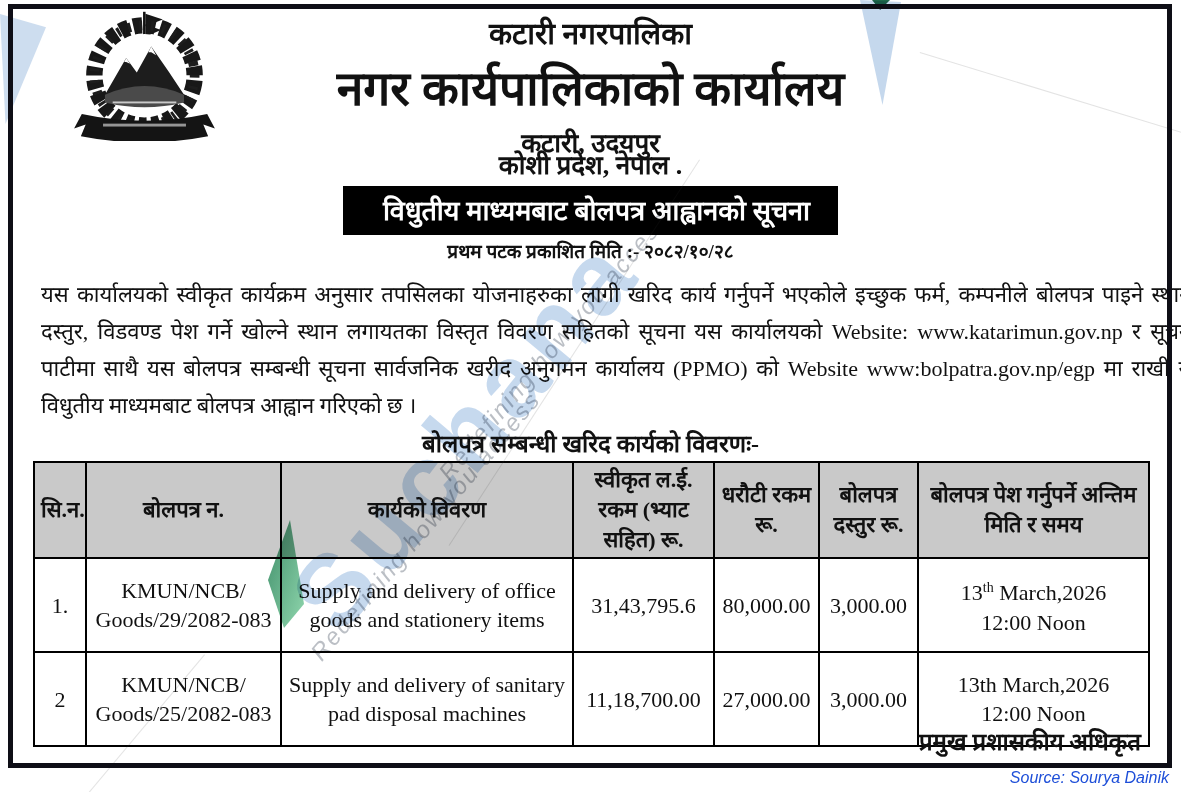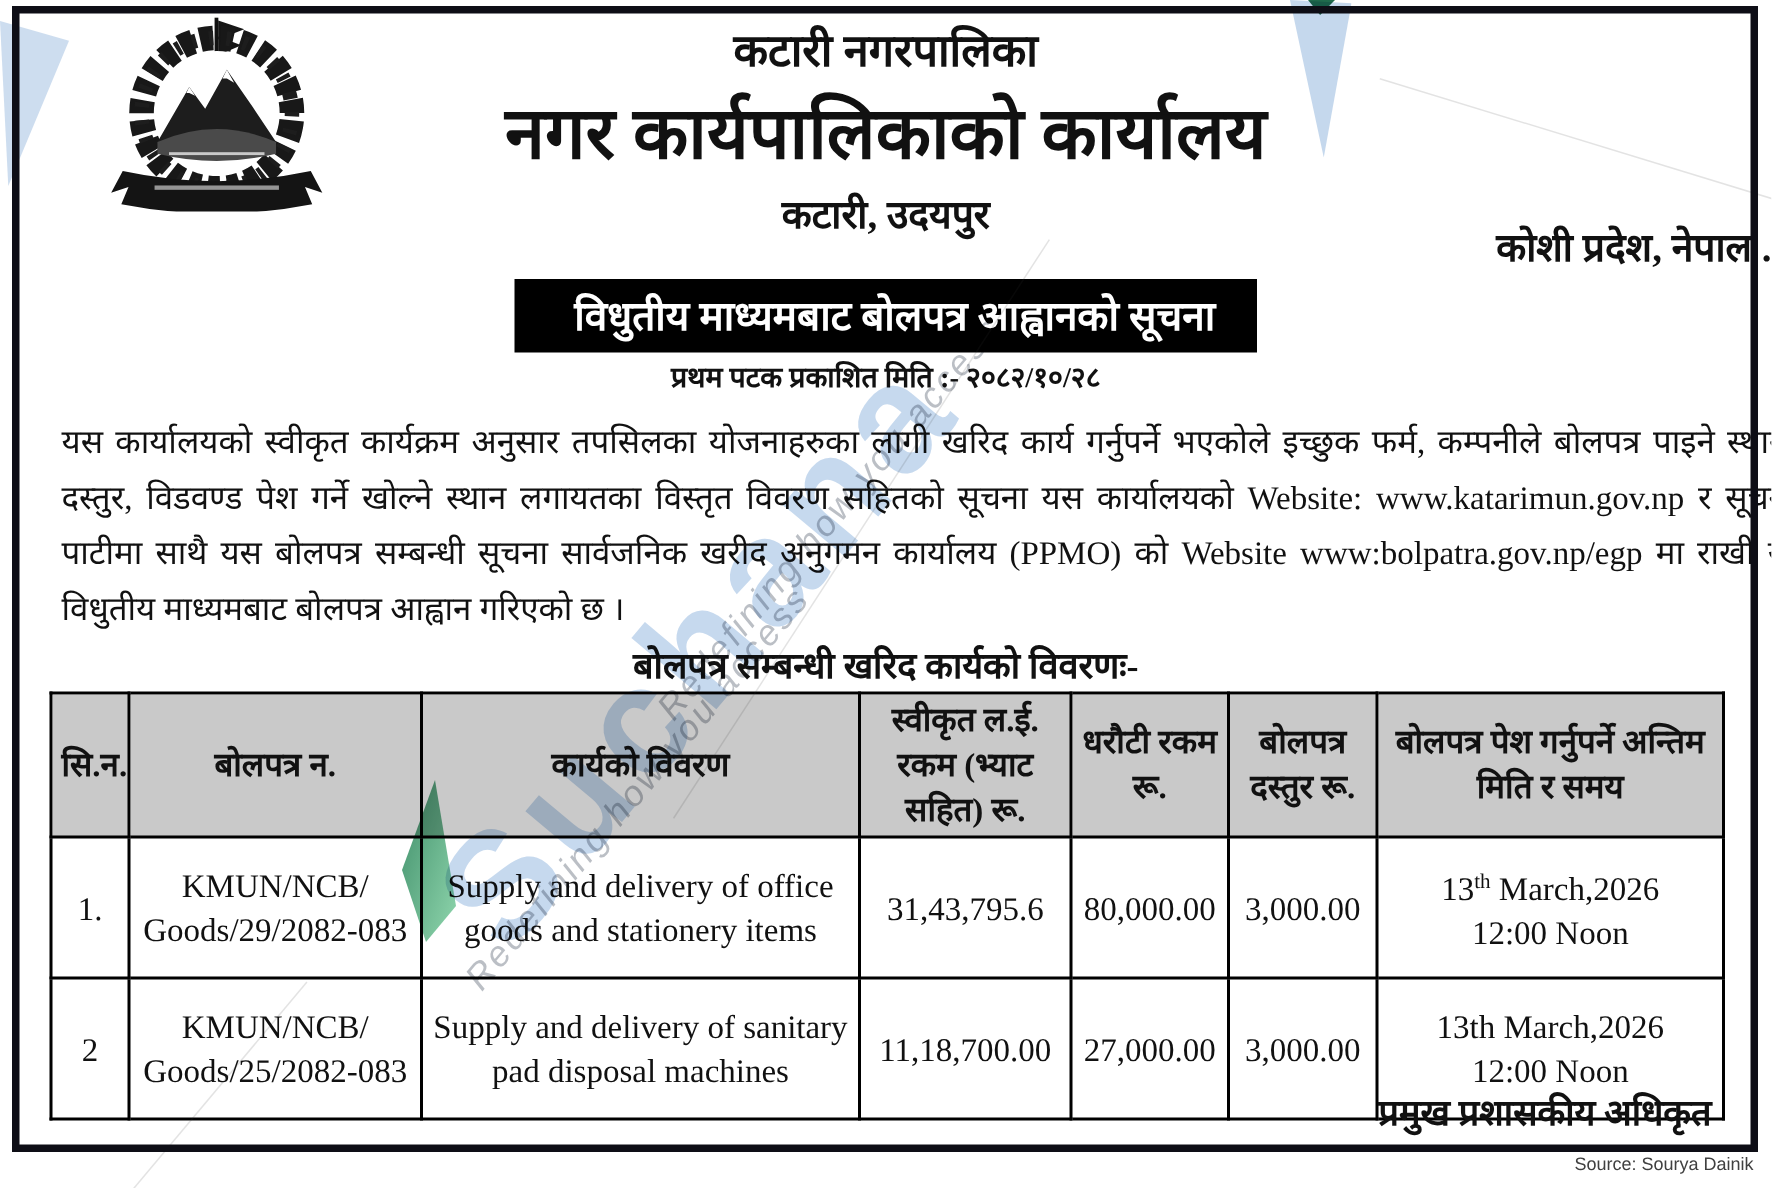--- a/index.html
+++ b/index.html
@@ -12,21 +12,21 @@
   
   .frame {
     position:absolute; left:8px; top:4px; right:9px; bottom:24px;
     border:5px solid #0e0e16; z-index:6; pointer-events:none;
   }
   .content { position:absolute; inset:0; z-index:2; }
   .center-line { position:absolute; left:0; width:100%; text-align:center; font-weight:bold; }
   .t1 { top:12px;  font-size:30px; }
   .t2 { top:54px;  font-size:48px; }
   .t3 { top:124px; font-size:26px; }
-  .t4 { top:146px; font-size:26px;text-align:right; }
+  .t4 { top:146px; font-size:26px; }
   .banner-wrap { position:absolute; top:186px; left:0; width:100%; text-align:center; }
   .banner {
     display:inline-block; background:#000; color:#fff;
     font-weight:bold; font-size:27px; padding:5px 28px 7px 40px;
   }
   .pubdate { top:238px; font-size:19px; }
   .body-text {
     position:absolute; top:276px; left:10px; width:1156px;
     font-size:22px; line-height:37px; text-align:justify;margin-left:31px;
   }
@@ -45,21 +45,21 @@
   table.notice tbody td { font-size:22px; height:88px; line-height:29px; }
   .desc { font-size:23px;border-radius:19px; }
   sup.ord { font-size:14px; }
   .signature {
     position:absolute; top:724px; right:40px;
     font-weight:bold; font-size:24px;
   }
   .source {
     position:absolute; top:769px; right:12px;
     font-family:"Liberation Sans","DejaVu Sans",sans-serif;
-    font-size:12px; color:#404040; z-index:7;
+    font-style:italic; font-size:16px; color:#1d4ed8; z-index:7;
   }
   .emblem { position:absolute; left:62px; top:6px; width:165px; height:135px; z-index:3; }
 
   
   .wm { position:absolute; z-index:4; mix-blend-mode:multiply; pointer-events:none; }
   .wm-brand {
     left:268px; top:578px; transform:rotate(-50deg); transform-origin:0 0;
     font-family:"Liberation Sans","DejaVu Sans",sans-serif;
     font-weight:bold; font-size:102px; letter-spacing:7px;
     color:rgba(160,192,226,0.60); white-space:nowrap;

